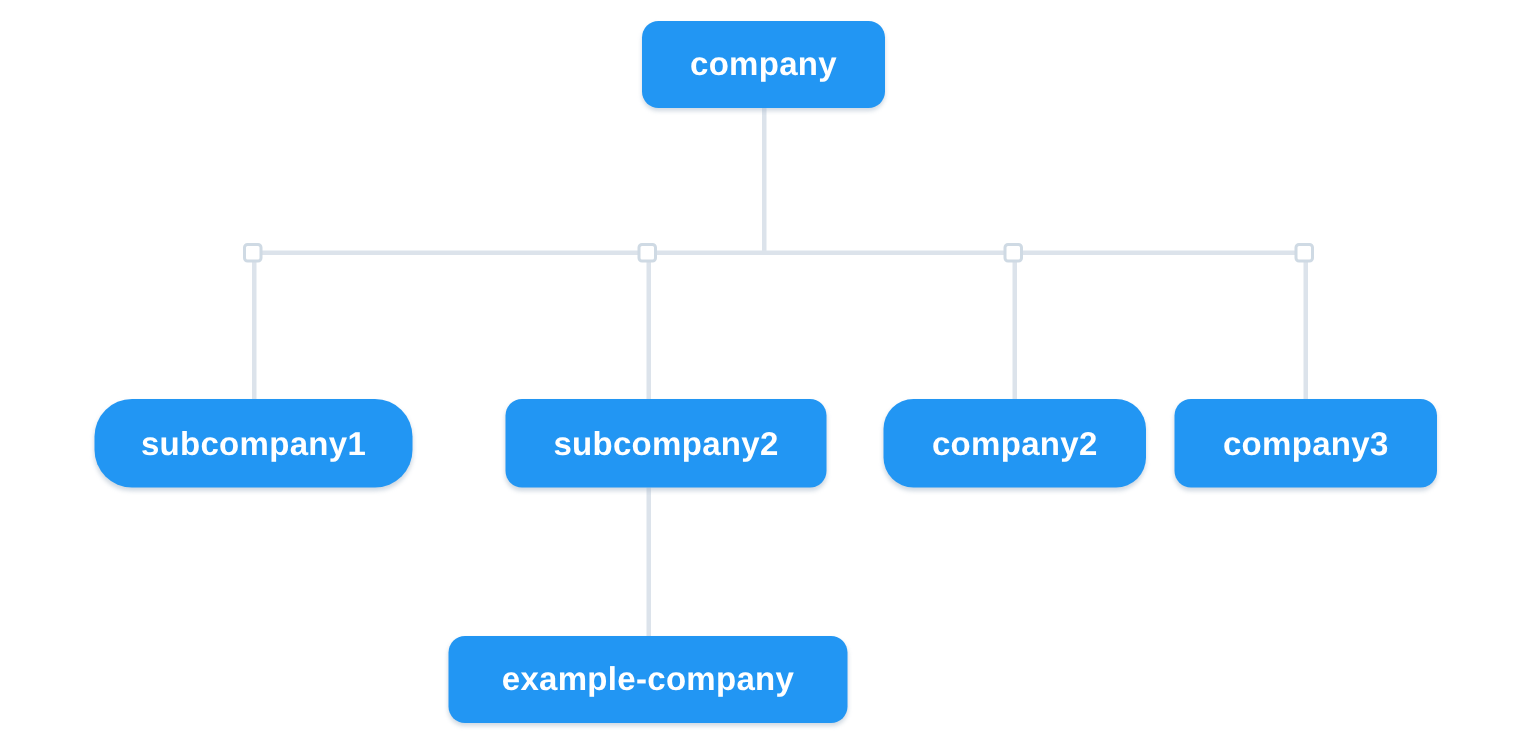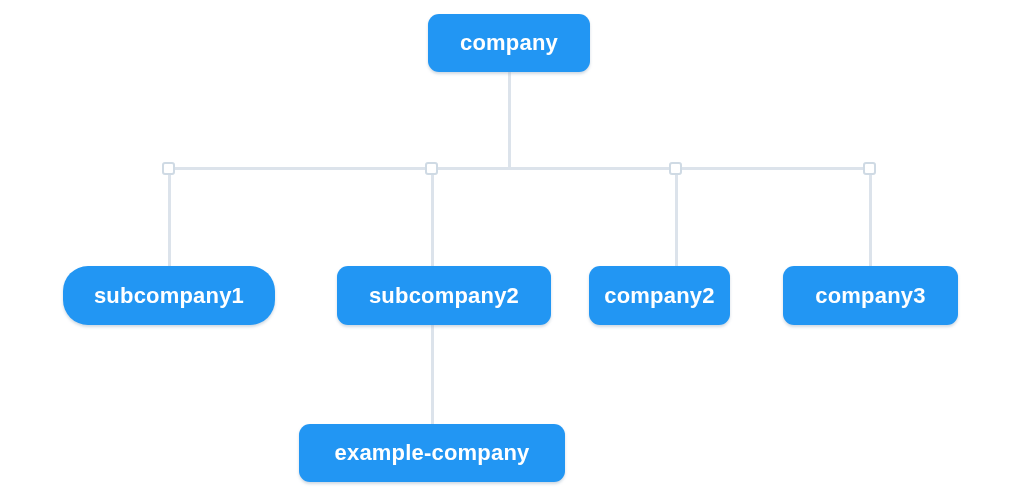--- a/index.html
+++ b/index.html
@@ -42,21 +42,21 @@
     background: var(--handle-bg, #ffffff);
     border: 2px solid var(--handle-border, #cfdae4);
     border-radius: 3px;
     box-sizing: border-box;
     cursor: pointer;
   }
   
   #node-company          { left: 428px; top: 14px;  width: 162px; height: 58px; }
   #node-subcompany1      { left: 63px;  top: 266px; width: 212px; height: 59px; border-radius: 25px; }
   #node-subcompany2      { left: 325px; top: 266px; width: 214px; height: 59px; margin-left: 12px; }
-  #node-company2         { left: 589px; top: 266px; width: 141px; height: 59px; }
+  #node-company2         { left: 589px; top: 266px; width: 175px; height: 59px; border-radius: 20px; }
   #node-company3         { left: 783px; top: 266px; width: 175px; height: 59px; text-align: center; }
   #node-example-company  { left: 299px; top: 424px; width: 266px; height: 58px; text-align: center; }
   
   #line-root-drop        { left: 508px; top: 72px;  height: 97px; }
   #line-bus              { left: 168px; top: 167px; width: 703px; }
   #line-drop-1           { left: 168px; top: 169px; height: 97px; }
   #line-drop-2           { left: 431px; top: 169px; height: 97px; }
   #line-drop-3           { left: 675px; top: 169px; height: 97px; }
   #line-drop-4           { left: 869px; top: 169px; height: 97px; }
   #line-sub2-drop        { left: 431px; top: 325px; height: 99px; }

